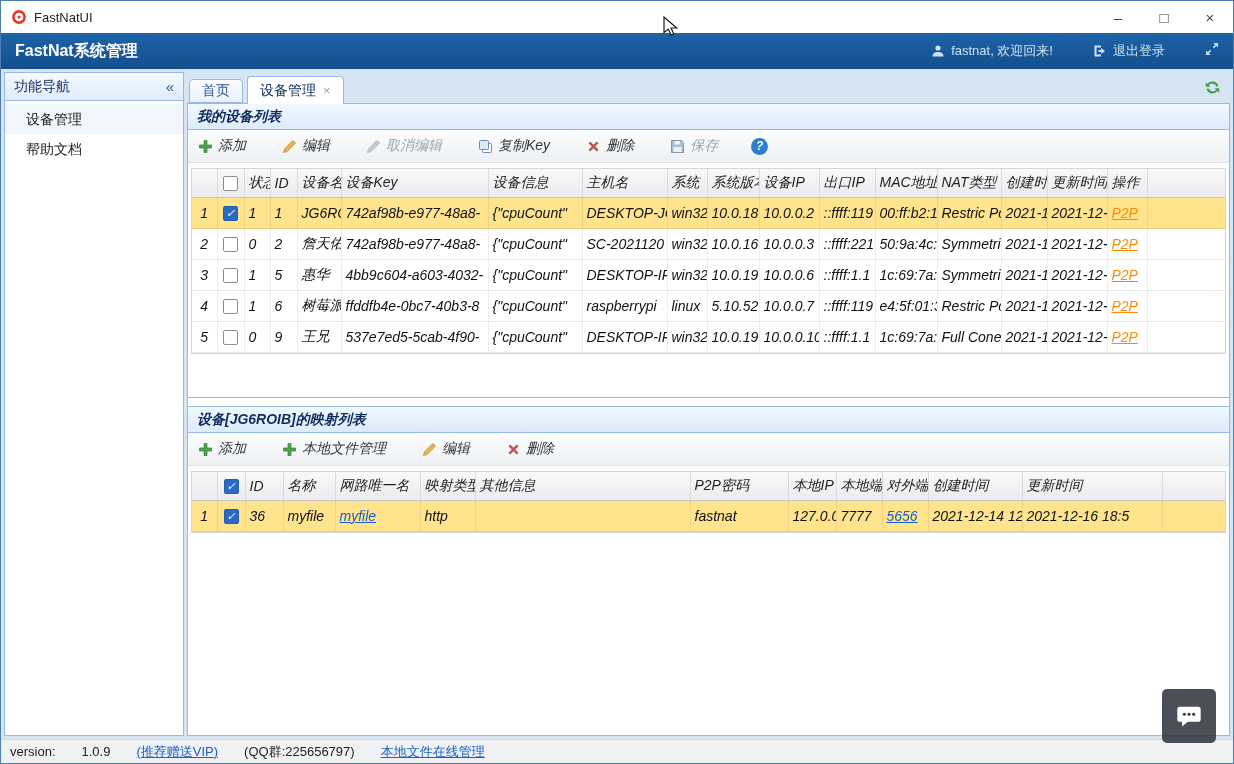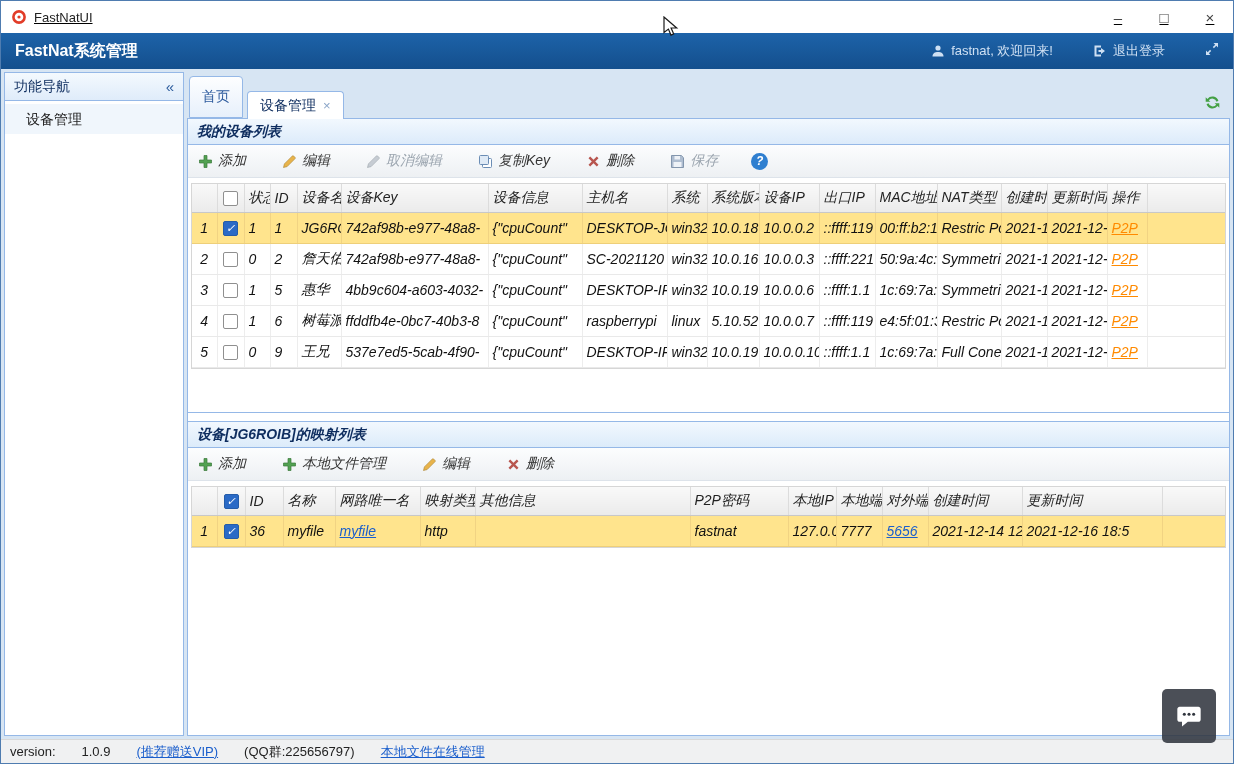--- a/index.html
+++ b/index.html
@@ -3,21 +3,21 @@
 <meta charset="utf-8">
 <style>
   * { box-sizing: border-box; margin: 0; padding: 0; }
   html,body { width:1234px; height:764px; overflow:hidden; }
   body { font-family:"Liberation Sans", sans-serif; background:#888; }
 
   .window { position:relative; width:1234px; height:764px; background:#fff;
             border:1px solid #4f7cb0; display:flex; flex-direction:column; }
 
   
-  .titlebar { flex:0 0 32px; background:#fff; display:flex; align-items:center; padding-left:10px;text-decoration:underline; }
+  .titlebar { flex:0 0 32px; background:#fff; display:flex; align-items:center; padding-left:10px; }
   .titlebar-title { font-size:13px; color:#222; margin-left:7px; flex:1; }
   .win-btn { width:46px; height:32px; display:flex; align-items:center; justify-content:center;
              font-size:15px; color:#444; cursor:default; }
 
   
   .app-header { flex:0 0 36px; background:linear-gradient(#1d63a9,#144f8d); display:flex;
                 align-items:center; padding:6px 14px; }
   .app-title { color:#fff; font-weight:bold; font-size:16px; }
   .header-right { margin-left:auto; display:flex; align-items:flex-start; gap:40px;
                   font-size:13px; color:#cfe0f3; }
@@ -38,21 +38,21 @@
                       gap:7px; padding:0 9px; color:#d29a2a; font-weight:bold; font-size:14px; cursor:pointer; }
   .accordion-header .chev { margin-left:auto; }
   .sidebar-items { flex:1; background:#fff; padding-top:3px; }
   .side-item { height:30px; line-height:30px; padding-left:21px; font-size:14px; color:#222; cursor:pointer; }
   .side-item.active { background:#f0f6fc; }
 
   
   .main { flex:1; min-width:0; display:flex; flex-direction:column; }
   .tabbar { flex:0 0 31px; position:relative; display:flex; align-items:flex-end;
             padding:4px 4px 0 2px; border-bottom:1px solid #95b8e7; }
-  .tab { display:flex; align-items:center; gap:7px; height:42px; padding:0 12px; margin-right:4px;
+  .tab { display:flex; align-items:center; gap:7px; height:24px; padding:0 12px; margin-right:4px;
          background:linear-gradient(#fdfeff,#e7f0fb); border:1px solid #95b8e7;
          border-radius:4px 4px 0 0; font-size:14px; color:#2c5a9d; cursor:pointer; }
   .tab.active { height:28px; background:#fff; margin-bottom:-1px; border-bottom:none; color:#0e2d5f; }
   .tab-close { color:#8aa5c8; font-size:13px; cursor:pointer; }
   .refresh-btn { position:absolute; right:9px; bottom:7px; cursor:pointer; line-height:0; }
 
   .tab-content { flex:1; min-height:0; background:#fff; border:1px solid #95b8e7; border-top:none;
                  display:flex; flex-direction:column; overflow:hidden;font-style:italic; }
 
   
@@ -149,20 +149,21 @@
 
   <div class="content">
 
     <div class="sidebar">
       <div class="sidebar-header">
         <span>功能导航</span>
         <span class="collapse-glyph">«</span>
       </div>
       <div class="sidebar-items">
         <div class="side-item active">设备管理</div>
+        <div class="side-item">帮助文档</div>
       </div>
     </div>
 
     <div class="main">
       <div class="tabbar">
         <div class="tab">
           <span>首页</span>
         </div>
         <div class="tab active">
           <span>设备管理</span>

